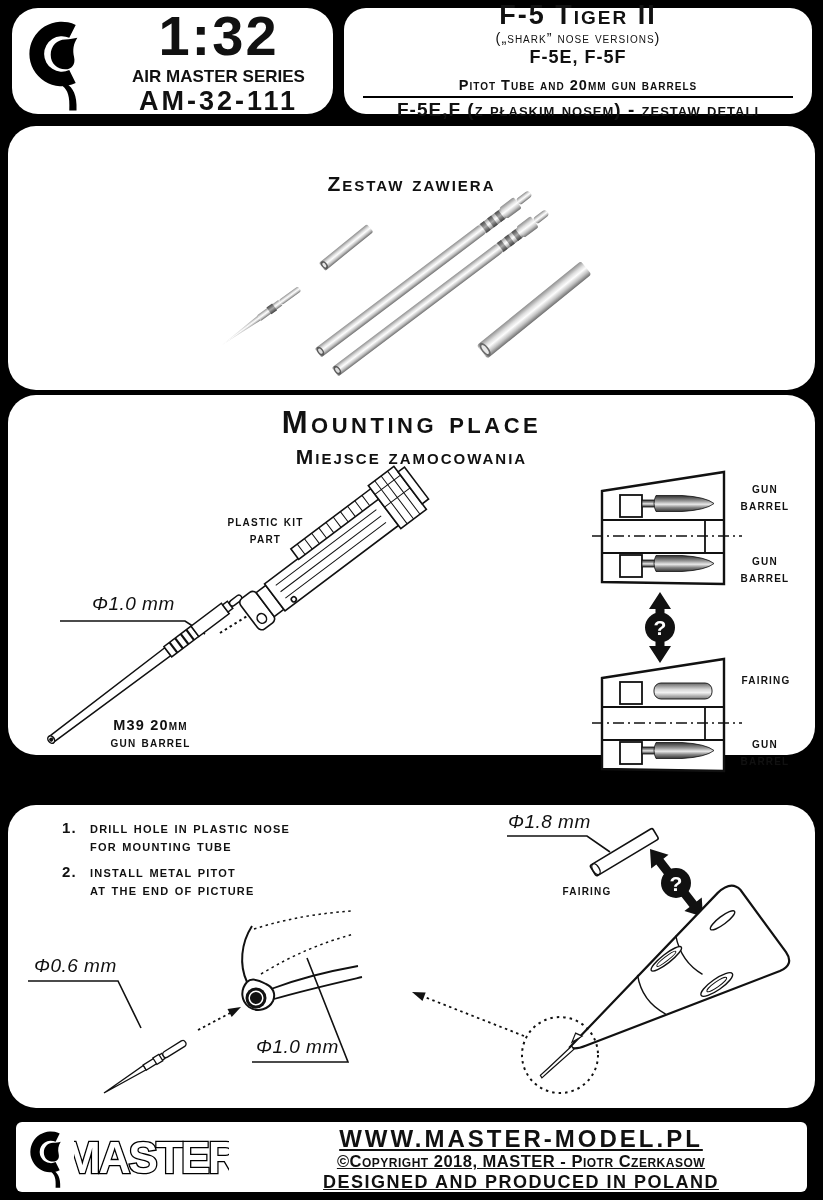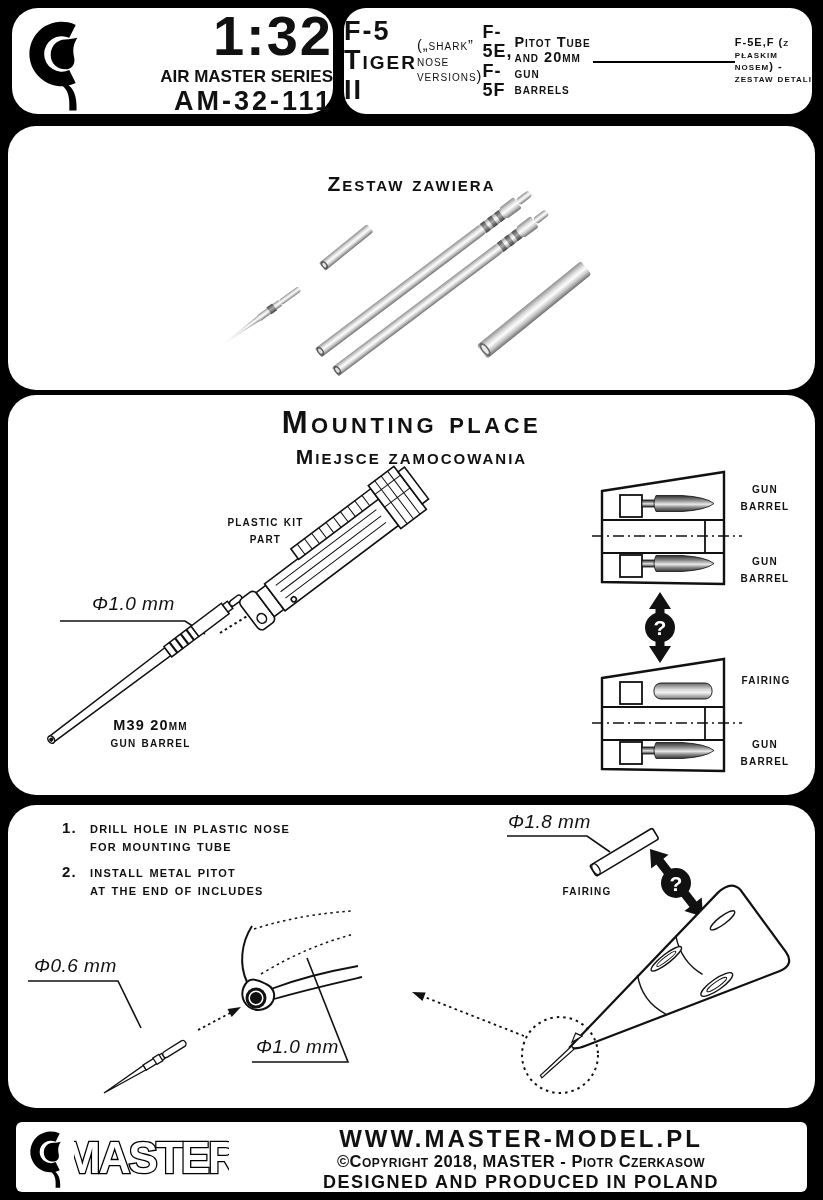--- a/index.html
+++ b/index.html
@@ -6,50 +6,50 @@
   body{width:823px;height:1200px;position:relative;background:#000;
        font-family:"Liberation Sans","DejaVu Sans",sans-serif;color:#111;overflow:hidden;}
   .panel{position:absolute;background:#fff;border-radius:28px;}
   .abs{position:absolute;}
   .sc{font-variant:small-caps;}
   .ctr{text-align:center;}
   .dim{font-style:italic;font-size:19px;font-weight:500;letter-spacing:.5px;}
   
   #hdr-left{left:12px;top:8px;width:321px;height:106px;border-radius:26px;display:flex;align-items:center;}
   #hdr-left .logo{margin:2px 0 0 8px;flex:0 0 auto;}
-  #hdr-left .txt{flex:1;text-align:right;line-height:1;}
+  #hdr-left .txt{flex:1;text-align:center;line-height:1;}
   .scale-txt{font-size:56px;font-weight:bold;letter-spacing:2px;}
   .series-txt{font-size:17px;font-weight:bold;letter-spacing:0;margin-top:4px;}
   .code-txt{font-size:27px;font-weight:bold;letter-spacing:3px;margin-top:3px;}
   #hdr-right{left:344px;top:8px;width:468px;height:106px;border-radius:22px;
-             display:flex;justify-content:center;align-items:center;line-height:1.08;}
+             display:flex;flex-direction:column;justify-content:center;align-items:center;line-height:1.08;}
   .t1{font-size:27px;font-weight:bold;letter-spacing:2px;}
   .t2{font-size:14.5px;font-weight:400;letter-spacing:1px;margin-top:1px;}
   .t3{font-size:18px;font-weight:bold;letter-spacing:1px;margin-top:1px;}
   .t4{font-size:14.5px;font-weight:600;letter-spacing:1px;margin-top:10px;}
   .hrule{width:92%;border-top:2px solid #000;margin:3px 0 2px 0;}
-  .t5{font-size:11px;font-weight:600;letter-spacing:1px;}
+  .t5{font-size:19px;font-weight:600;letter-spacing:1px;}
   
   #p1{left:8px;top:126px;width:807px;height:264px;}
-  #p2{left:8px;top:395px;width:807px;height:400px;}
+  #p2{left:8px;top:395px;width:807px;height:360px;}
   #p3{left:8px;top:805px;width:807px;height:303px;}
   .sec-title{font-size:31px;font-weight:600;letter-spacing:3.5px;width:100%;}
   .sec-sub{font-size:21px;font-weight:700;letter-spacing:2px;width:100%;}
   .lbl{font-size:14.5px;font-weight:600;letter-spacing:1.2px;line-height:1.15;}
   svg.layer{position:absolute;left:0;top:0;}
   
   #notice{left:324px;top:252px;width:226px;height:138px;border:3px solid #000;border-radius:22px;}
   #notice .nt{font-size:20px;font-weight:bold;letter-spacing:3px;margin-top:5px;}
   #notice .nl{font-size:14.5px;font-weight:600;letter-spacing:1px;line-height:1.42;}
   
   .step{position:absolute;left:54px;display:flex;font-size:15px;font-weight:600;letter-spacing:1.2px;line-height:1.2;}
   .step .n{width:28px;flex:0 0 auto;}
   
   #foot{left:16px;top:1122px;width:791px;height:70px;border-radius:6px;}
-  .f-right{position:absolute;left:220px;top:5px;width:570px;text-align:center;line-height:1;}
+  .f-right{position:absolute;left:220px;top:5px;width:570px;text-align:center;line-height:1;text-decoration:underline;}
   .f1{font-size:24px;font-weight:600;letter-spacing:3px;}
   .f2{font-size:16.5px;font-weight:600;letter-spacing:.5px;margin-top:2px;}
   .f3{font-size:18px;font-weight:600;letter-spacing:1.5px;margin-top:3px;text-align:center;}
 </style>
 </head>
 <body>
 
 <div class="panel" id="hdr-left">
   <svg class="logo" width="84" height="100" viewBox="0 0 90 124">
     <path d="M62,16 A40,40 0 1 0 62,88 L54,72 A22,22 0 1 1 54,32 Z" fill="#000"></path>
@@ -295,21 +295,21 @@
     <div class="n">1.</div>
     <div>
       <div>drill hole in plastic nose</div>
       <div>for mounting tube</div>
     </div>
   </div>
   <div class="step sc" style="top:58px;">
     <div class="n">2.</div>
     <div>
       <div>install metal pitot</div>
-      <div>at the end of includes</div>
+      <div>at the end of picture</div>
     </div>
   </div>
   <div class="abs dim" style="left:500px;top:6px;">Φ1.8 mm</div>
   <div class="abs ctr lbl sc" style="left:533px;top:77px;width:92px;">fairing</div>
   <div class="abs dim" style="left:26px;top:150px;">Φ0.6 mm</div>
   <div class="abs dim" style="left:248px;top:231px;">Φ1.0 mm</div>
 </div>
 
 <div class="panel" id="foot">
   <svg class="abs" style="left:12px;top:3px;" width="46" height="64" viewBox="0 0 90 124">

